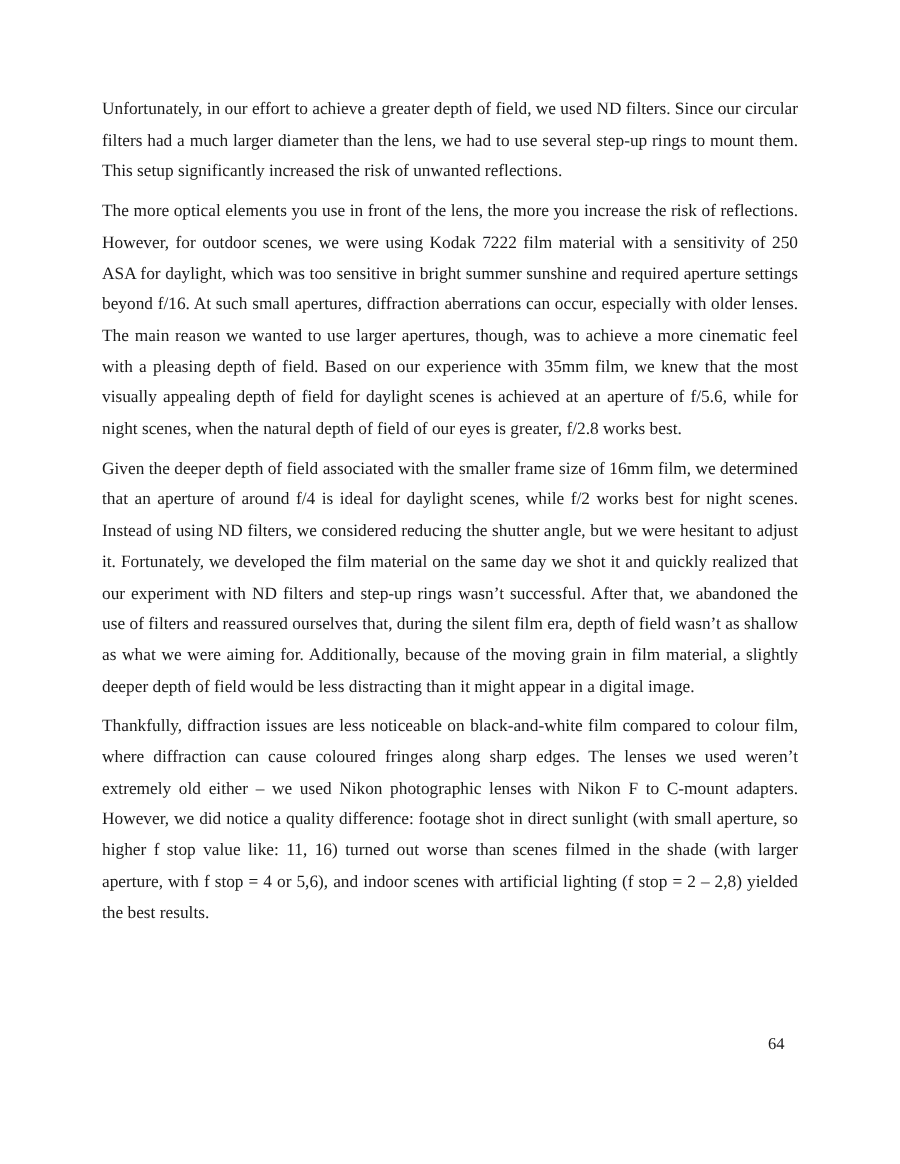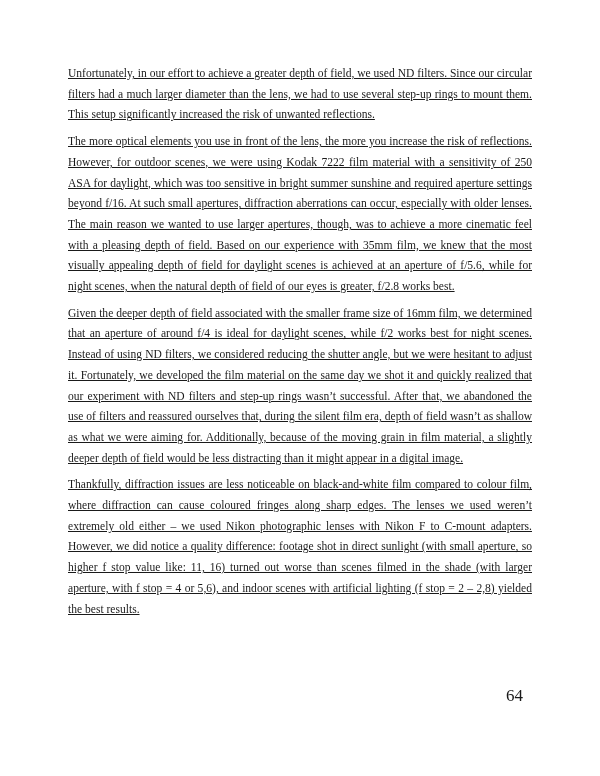--- a/index.html
+++ b/index.html
@@ -21,27 +21,26 @@
     background: #ffffff;
     font-family: "Liberation Serif", "DejaVu Serif", serif;
     font-size: 11.55px;
     line-height: 20.7px;
     color: #1a1a1a;
   }
   .para {
     margin: 0 0 6px 0;
     text-align: justify;
     text-justify: inter-word;
-    text-decoration: underline;
   }
   .page-number {
     position: absolute;
     top: 690px;
     right: 77px;
-    font-size: 17px;
+    font-size: 11px;
     line-height: 12px;
     color: #1a1a1a;
     margin-left: 37px;
   }
 </style>
 </head>
 <body>
 
 <div class="page">
   <p class="para">Unfortunately, in our effort to achieve a greater depth of field, we used ND filters. Since our circular filters had a much larger diameter than the lens, we had to use several step-up rings to mount them. This setup significantly increased the risk of unwanted reflections.</p>

